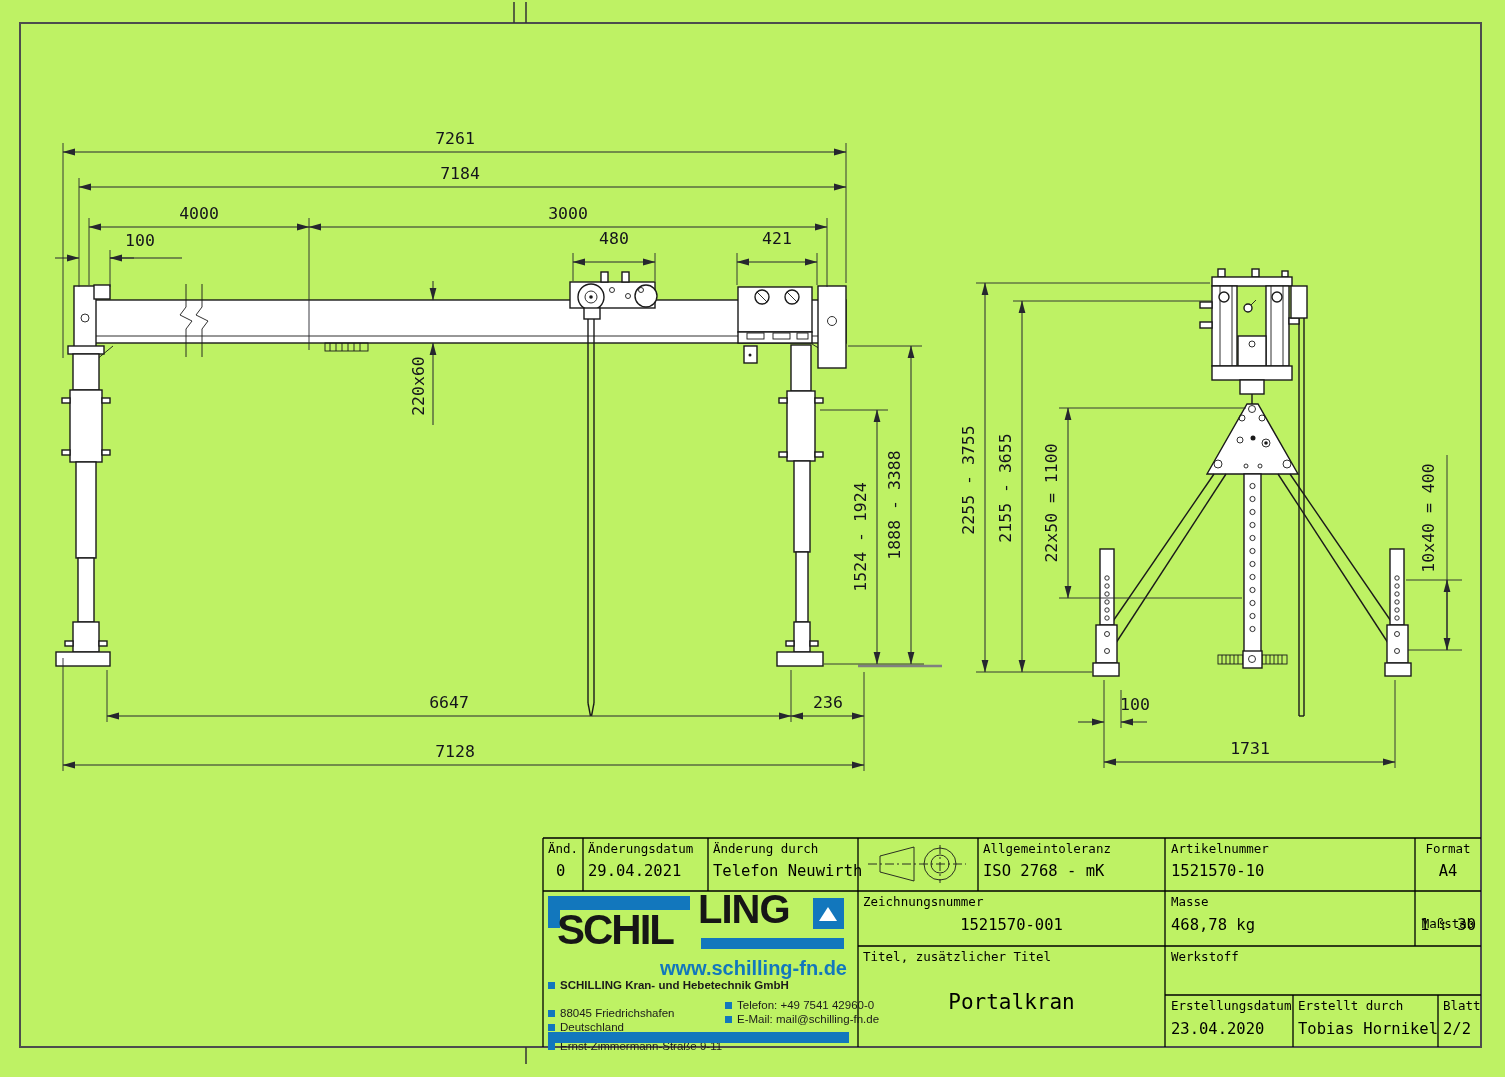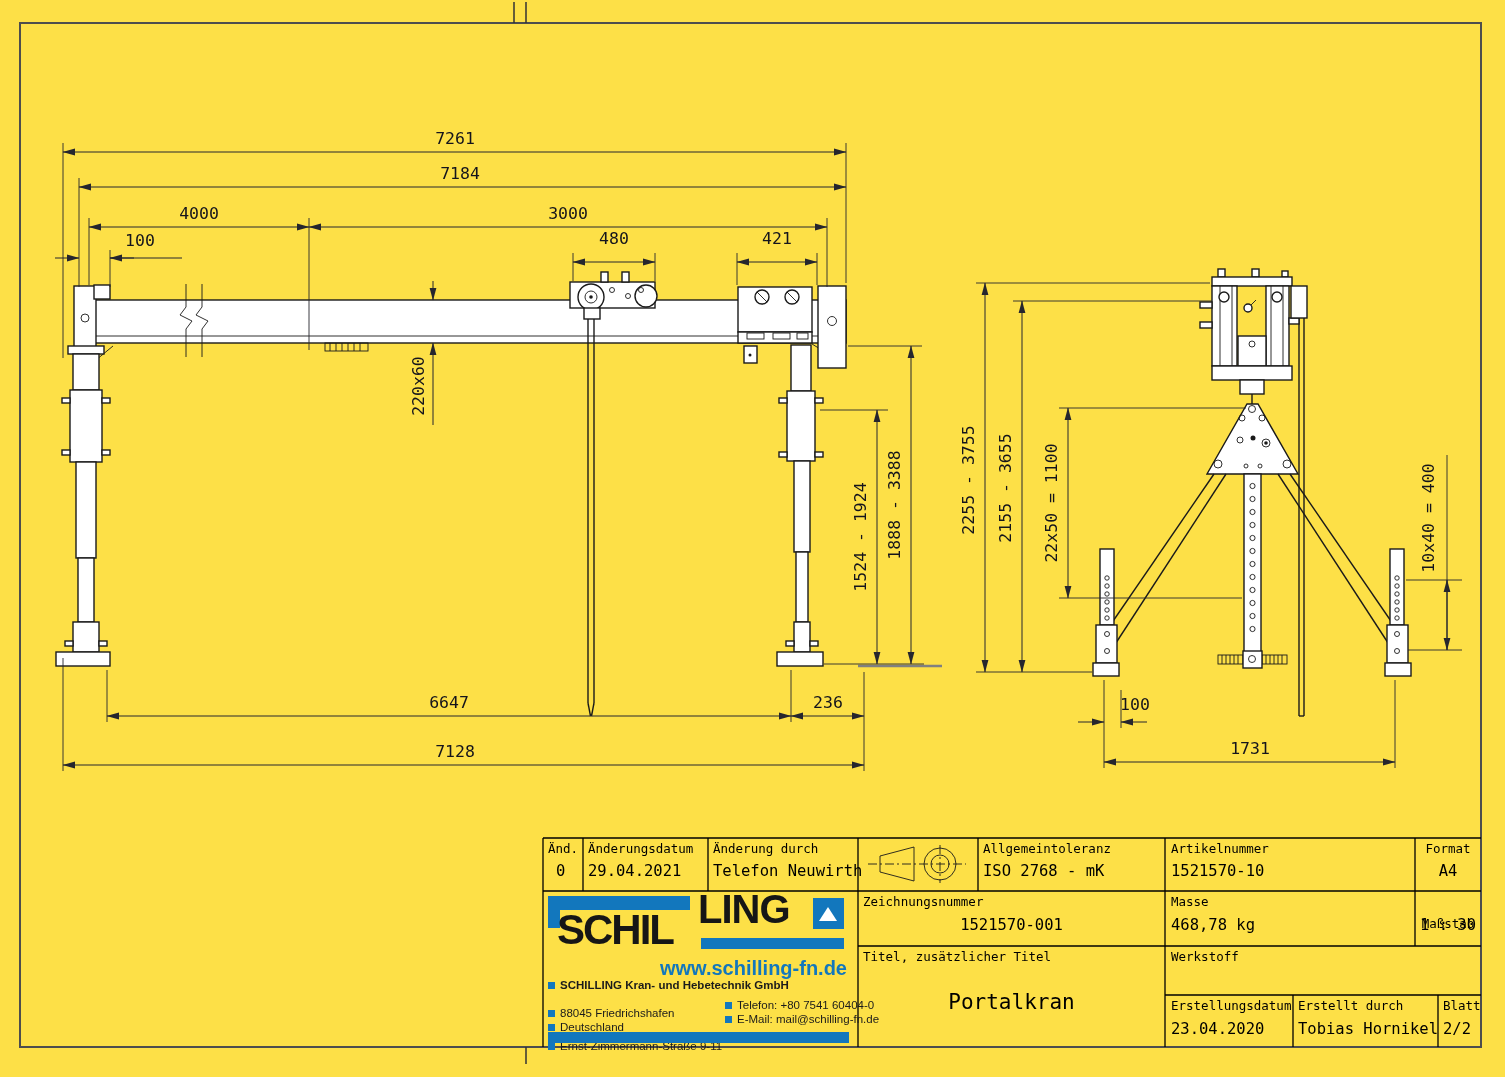--- a/index.html
+++ b/index.html
@@ -1,16 +1,16 @@
 <!DOCTYPE html>
 <html><head>
 <meta charset="utf-8">
 <style>
   html,body{margin:0;padding:0;background:#fff;}
-  #page{position:relative;width:1505px;height:1077px;background:#fde047;overflow:hidden;
+  #page{position:relative;width:1505px;height:1077px;background:#bef264;overflow:hidden;
         font-family:"DejaVu Sans Mono","Liberation Mono",monospace;color:#111;}
   #cad{position:absolute;left:0;top:0;}
   
   .g{fill:none;stroke:#1a1a1a;stroke-width:1.4;}
   .gf{fill:#fff;stroke:#1a1a1a;stroke-width:1.4;}
   .gd{fill:#1a1a1a;stroke:none;}
   .thin{fill:none;stroke:#1a1a1a;stroke-width:0.9;}
   .dim{fill:none;stroke:#26262e;stroke-width:1;}
   .ext{fill:none;stroke:#26262e;stroke-width:0.9;}
   .dimtxt{font-family:"DejaVu Sans Mono","Liberation Mono",monospace;font-size:16.5px;fill:#14141c;text-anchor:middle;}
@@ -431,18 +431,18 @@
   <div class="brand2">LING</div>
   <div class="logo-square">
         <div class="logo-tri"></div>
       </div>
   <div class="logo-underbar"></div>
   <div class="website">www.schilling-fn.de</div>
   <div class="addr b" style="left:5px;top:88px;"><span class="bullet"></span><span>SCHILLING Kran- und Hebetechnik GmbH</span></div>
   <div class="addr" style="left:5px;top:102px;margin-top:47px;"><span class="bullet"></span><span>Ernst-Zimmermann-Straße 9-11</span></div>
   <div class="addr" style="left:5px;top:116px;"><span class="bullet"></span><span>88045 Friedrichshafen</span></div>
   <div class="addr" style="left:5px;top:130px;"><span class="bullet"></span><span>Deutschland</span></div>
-  <div class="addr" style="left:182px;top:108px;"><span class="bullet"></span><span>Telefon: +80 7541 60404-0</span></div>
+  <div class="addr" style="left:182px;top:108px;"><span class="bullet"></span><span>Telefon: +49 7541 42960-0</span></div>
   <div class="addr" style="left:182px;top:122px;"><span class="bullet"></span><span>E-Mail: mail@schilling-fn.de</span></div>
   <div class="logo-bottombar"></div>
 </div>
 
 </div>
 
 </body></html>

